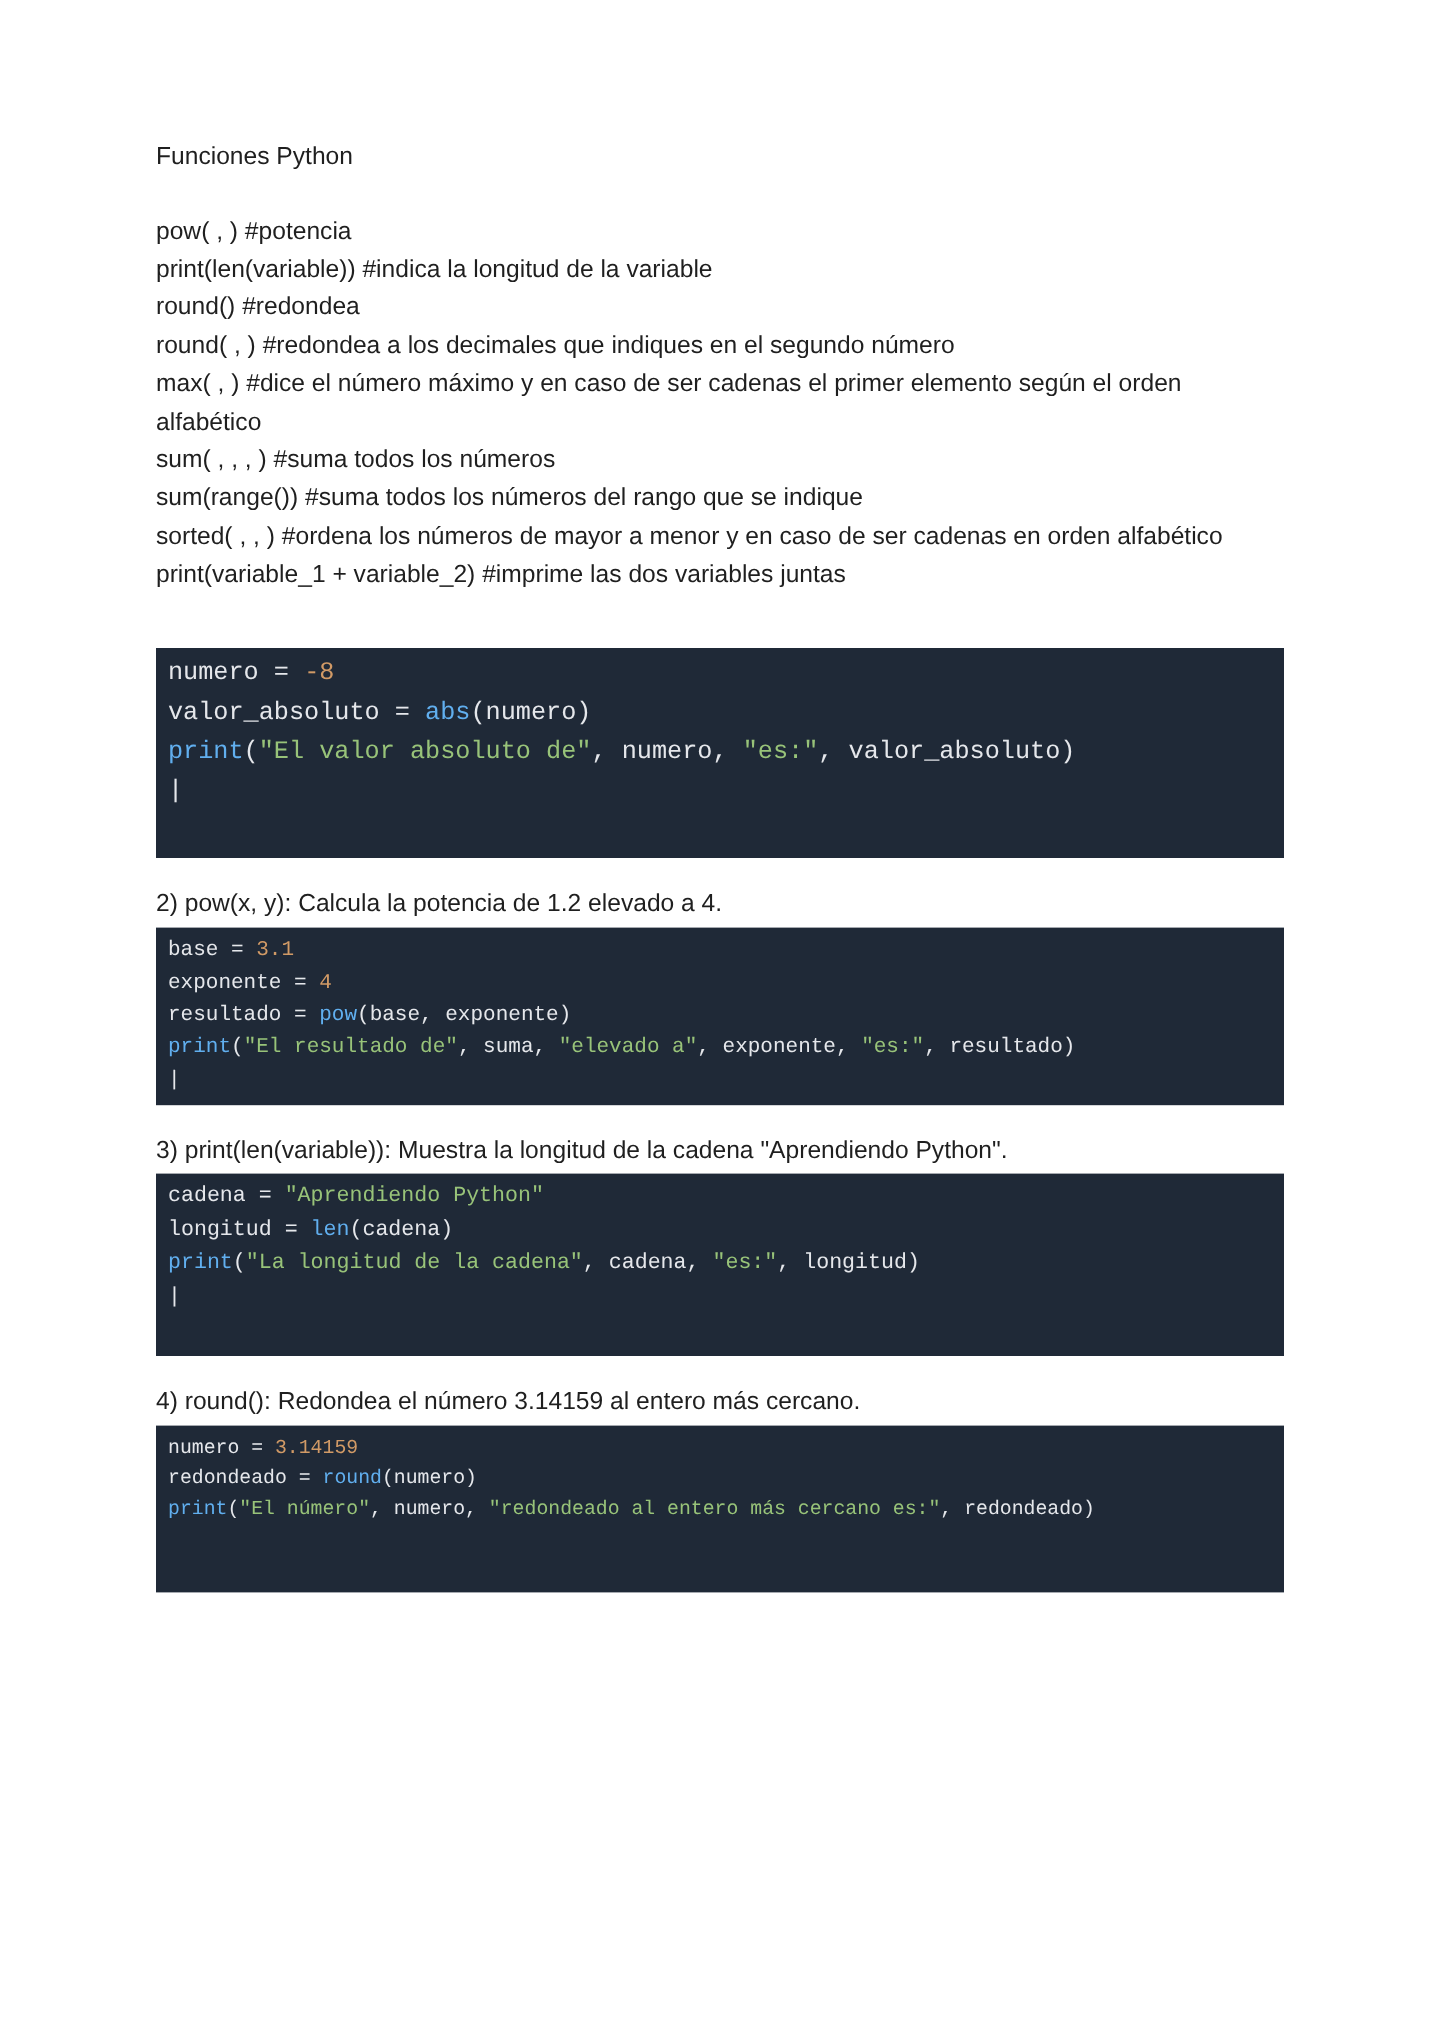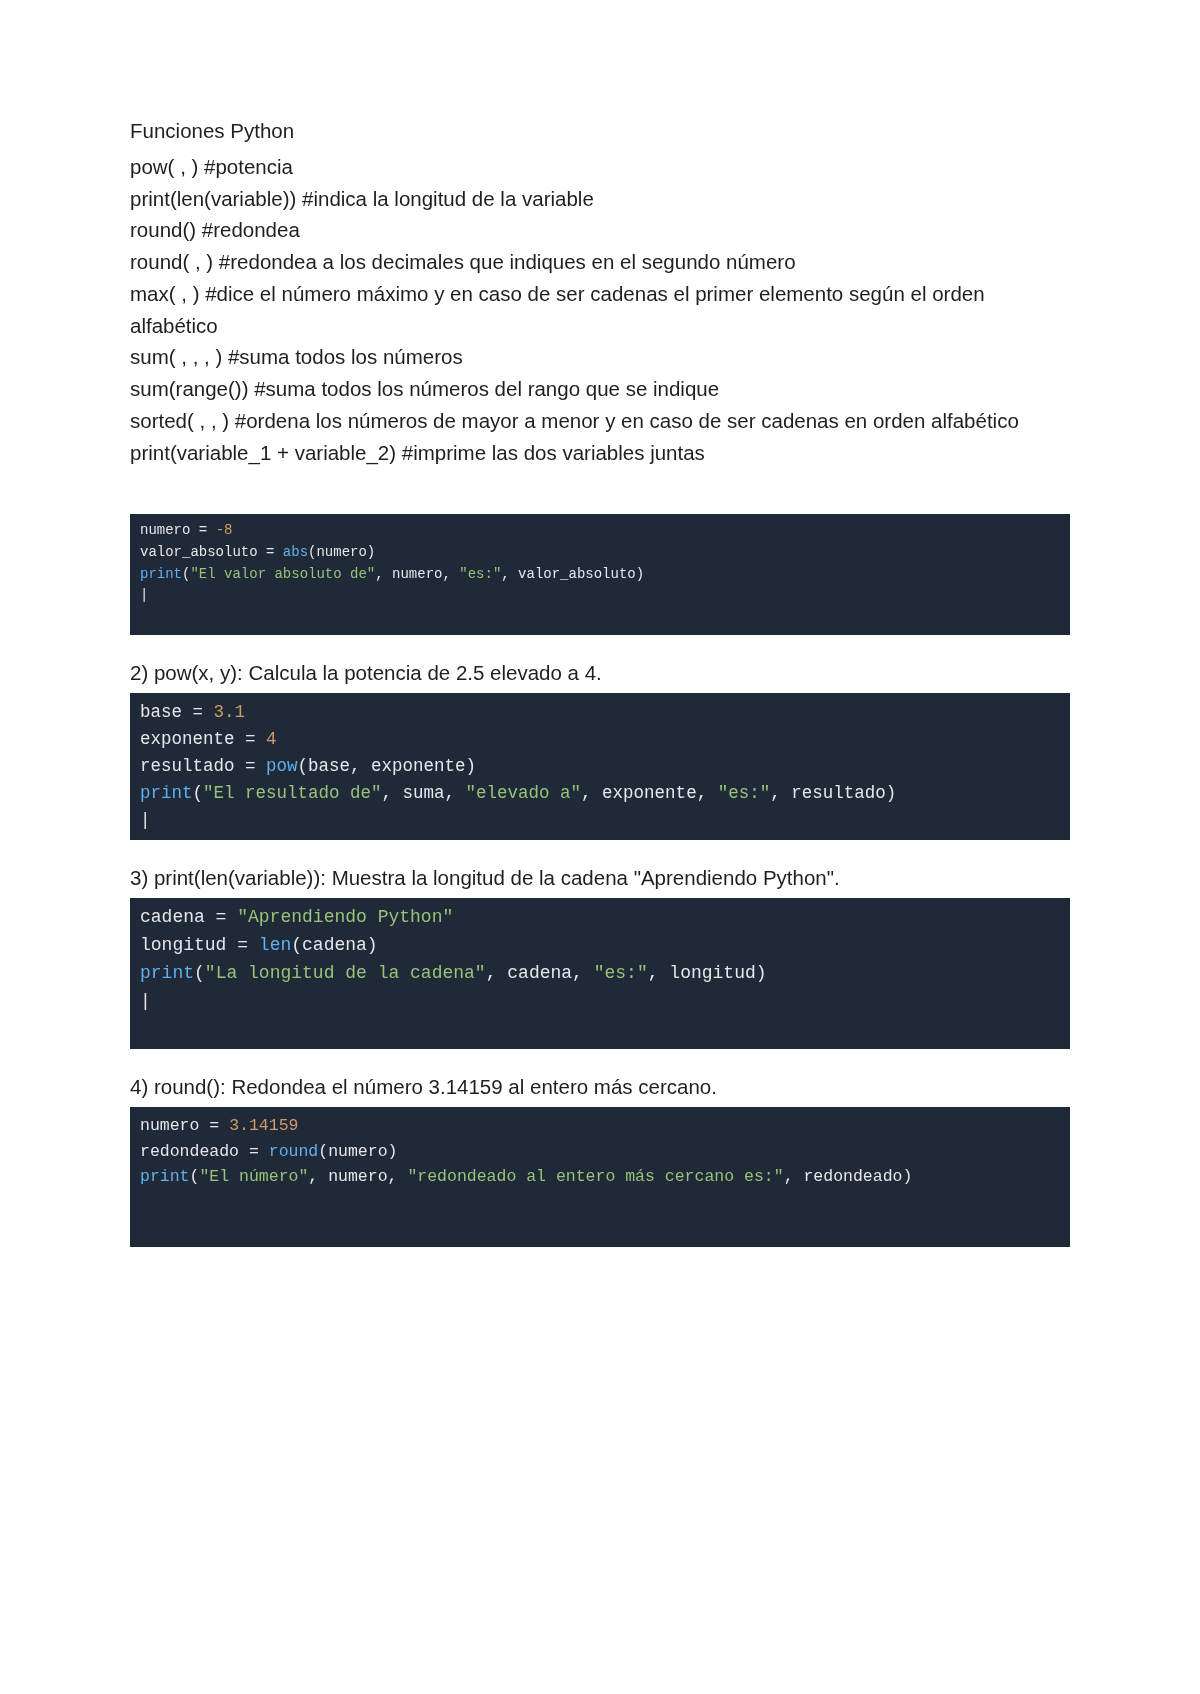--- a/index.html
+++ b/index.html
@@ -10,36 +10,36 @@
       width: 1200px;
     }
     .page {
       padding: 115px 130px 80px 130px;
       box-sizing: border-box;
       font-size: 20.5px;
       line-height: 1.55;
       color: #1f1f1f;
     }
     .title {
-      margin-bottom: 4px;
+      margin-bottom: 30px;
     }
     .notes p {
       margin: 0;
     }
     .section-gap {
       height: 46px;
     }
     .exercise-label {
       margin: 0 0 4px 0;
     }
     .code-block {
       background: #1f2937;
       color: #d1d5db;
       font-family: "Consolas", "Menlo", "Courier New", monospace;
-      font-size: 14px;
+      font-size: 21px;
       line-height: 1.55;
       padding: 6px 10px 6px 10px;
       white-space: pre;
       overflow: hidden;
       margin-bottom: 22px;
     }
     
     .tk-var   { color: #e5e7eb; }      
     .tk-op    { color: #e5e7eb; }
     .tk-num   { color: #d19a66; }      
@@ -68,21 +68,21 @@
   </div>
 
   <div class="section-gap"></div>
 
   <div class="code-block"><span class="tk-var">numero</span><span class="tk-op"> = </span><span class="tk-num">-8</span>
 <span class="tk-var">valor_absoluto</span><span class="tk-op"> = </span><span class="tk-func">abs</span><span class="tk-punc">(numero)</span>
 <span class="tk-func">print</span><span class="tk-punc">(</span><span class="tk-str">"El valor absoluto de"</span><span class="tk-punc">, numero, </span><span class="tk-str">"es:"</span><span class="tk-punc">, valor_absoluto)</span>
 <span class="cursor">|</span>
 &nbsp;</div>
 
-  <p class="exercise-label">2) pow(x, y): Calcula la potencia de 2.5 elevado a 4.</p>
+  <p class="exercise-label">2) pow(x, y): Calcula la potencia de 1.2 elevado a 4.</p>
   <div class="code-block" style="font-size:17.5px;"><span class="tk-var">base</span><span class="tk-op"> = </span><span class="tk-num">3.1</span>
 <span class="tk-var">exponente</span><span class="tk-op"> = </span><span class="tk-num">4</span>
 <span class="tk-var">resultado</span><span class="tk-op"> = </span><span class="tk-func">pow</span><span class="tk-punc">(base, exponente)</span>
 <span class="tk-func">print</span><span class="tk-punc">(</span><span class="tk-str">"El resultado de"</span><span class="tk-punc">, suma, </span><span class="tk-str">"elevado a"</span><span class="tk-punc">, exponente, </span><span class="tk-str">"es:"</span><span class="tk-punc">, resultado)</span>
 <span class="cursor">|</span></div>
 
   <p class="exercise-label">3) print(len(variable)): Muestra la longitud de la cadena "Aprendiendo Python".</p>
   <div class="code-block" style="font-size:18px;"><span class="tk-var">cadena</span><span class="tk-op"> = </span><span class="tk-str">"Aprendiendo Python"</span>
 <span class="tk-var">longitud</span><span class="tk-op"> = </span><span class="tk-func">len</span><span class="tk-punc">(cadena)</span>
 <span class="tk-func">print</span><span class="tk-punc">(</span><span class="tk-str">"La longitud de la cadena"</span><span class="tk-punc">, cadena, </span><span class="tk-str">"es:"</span><span class="tk-punc">, longitud)</span>

